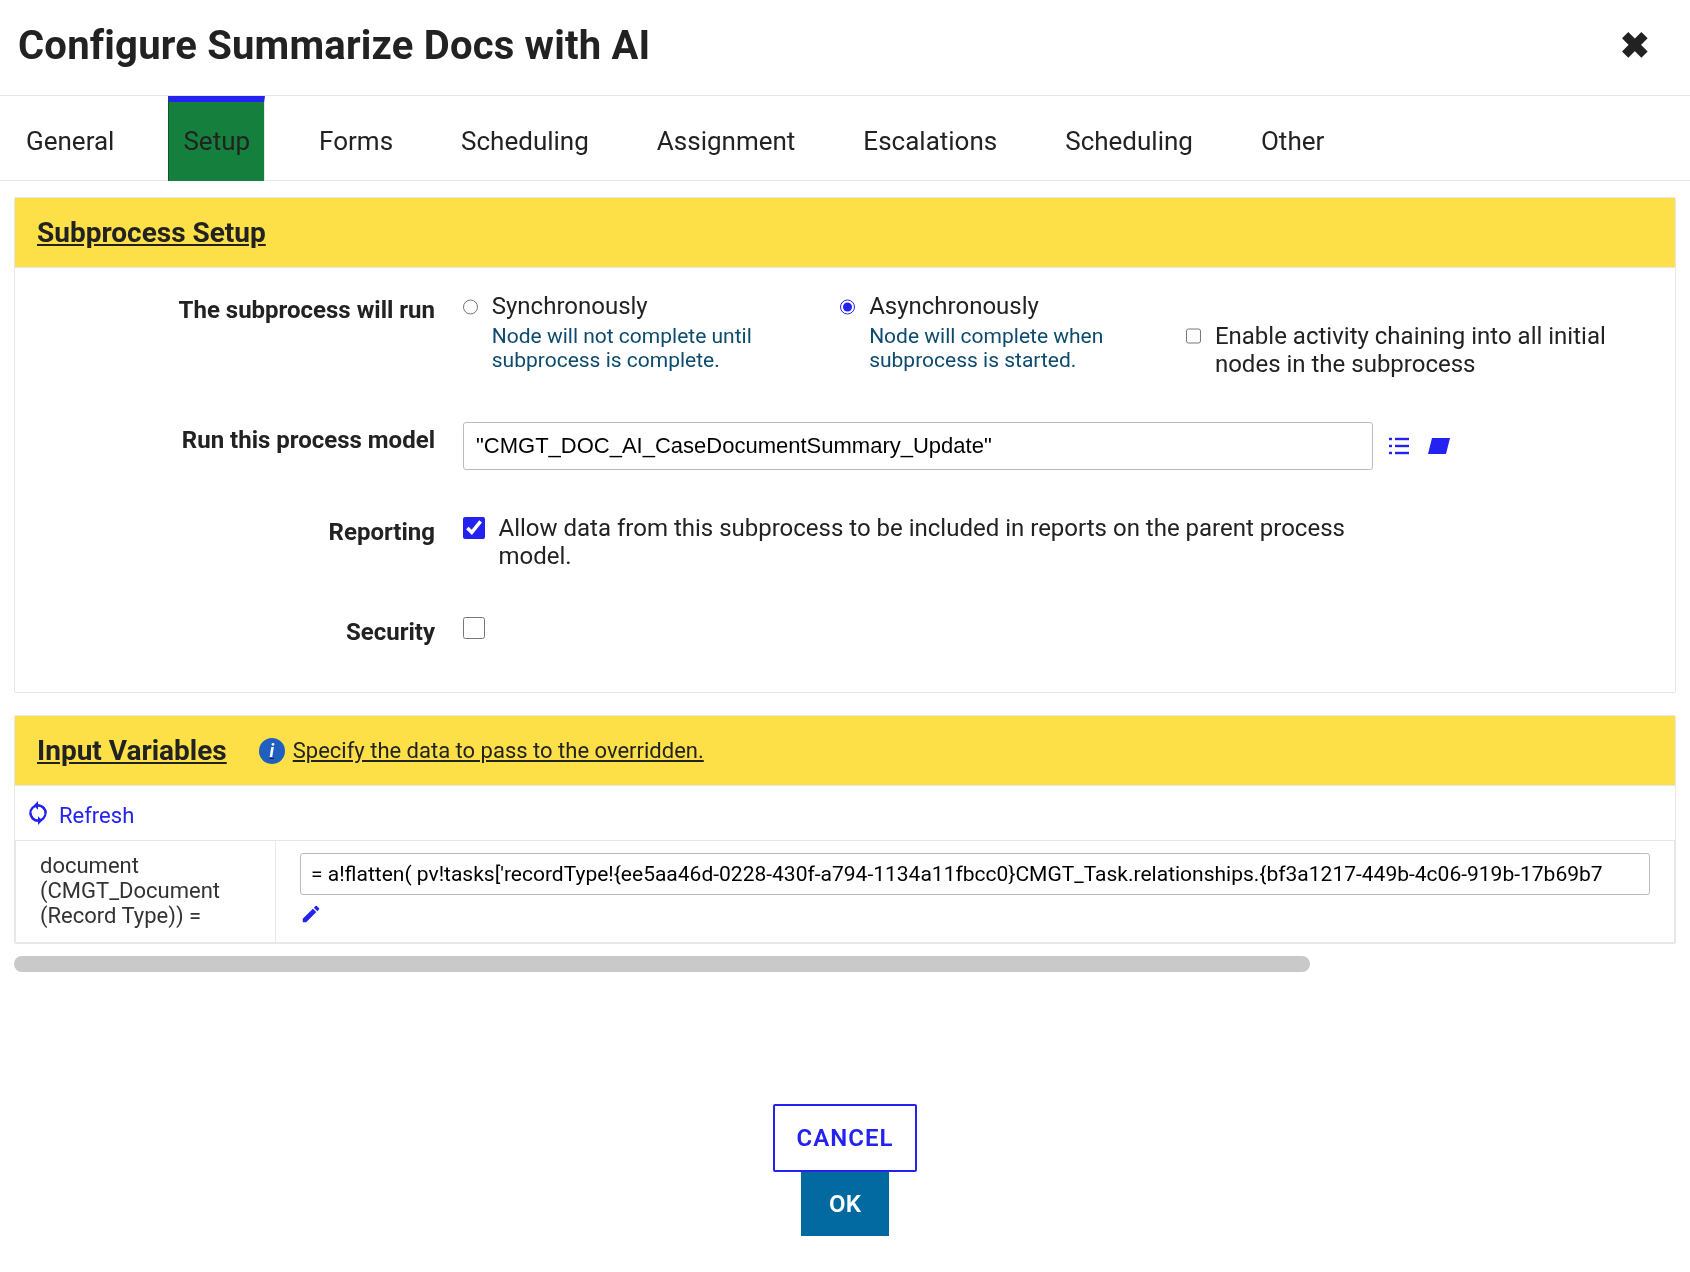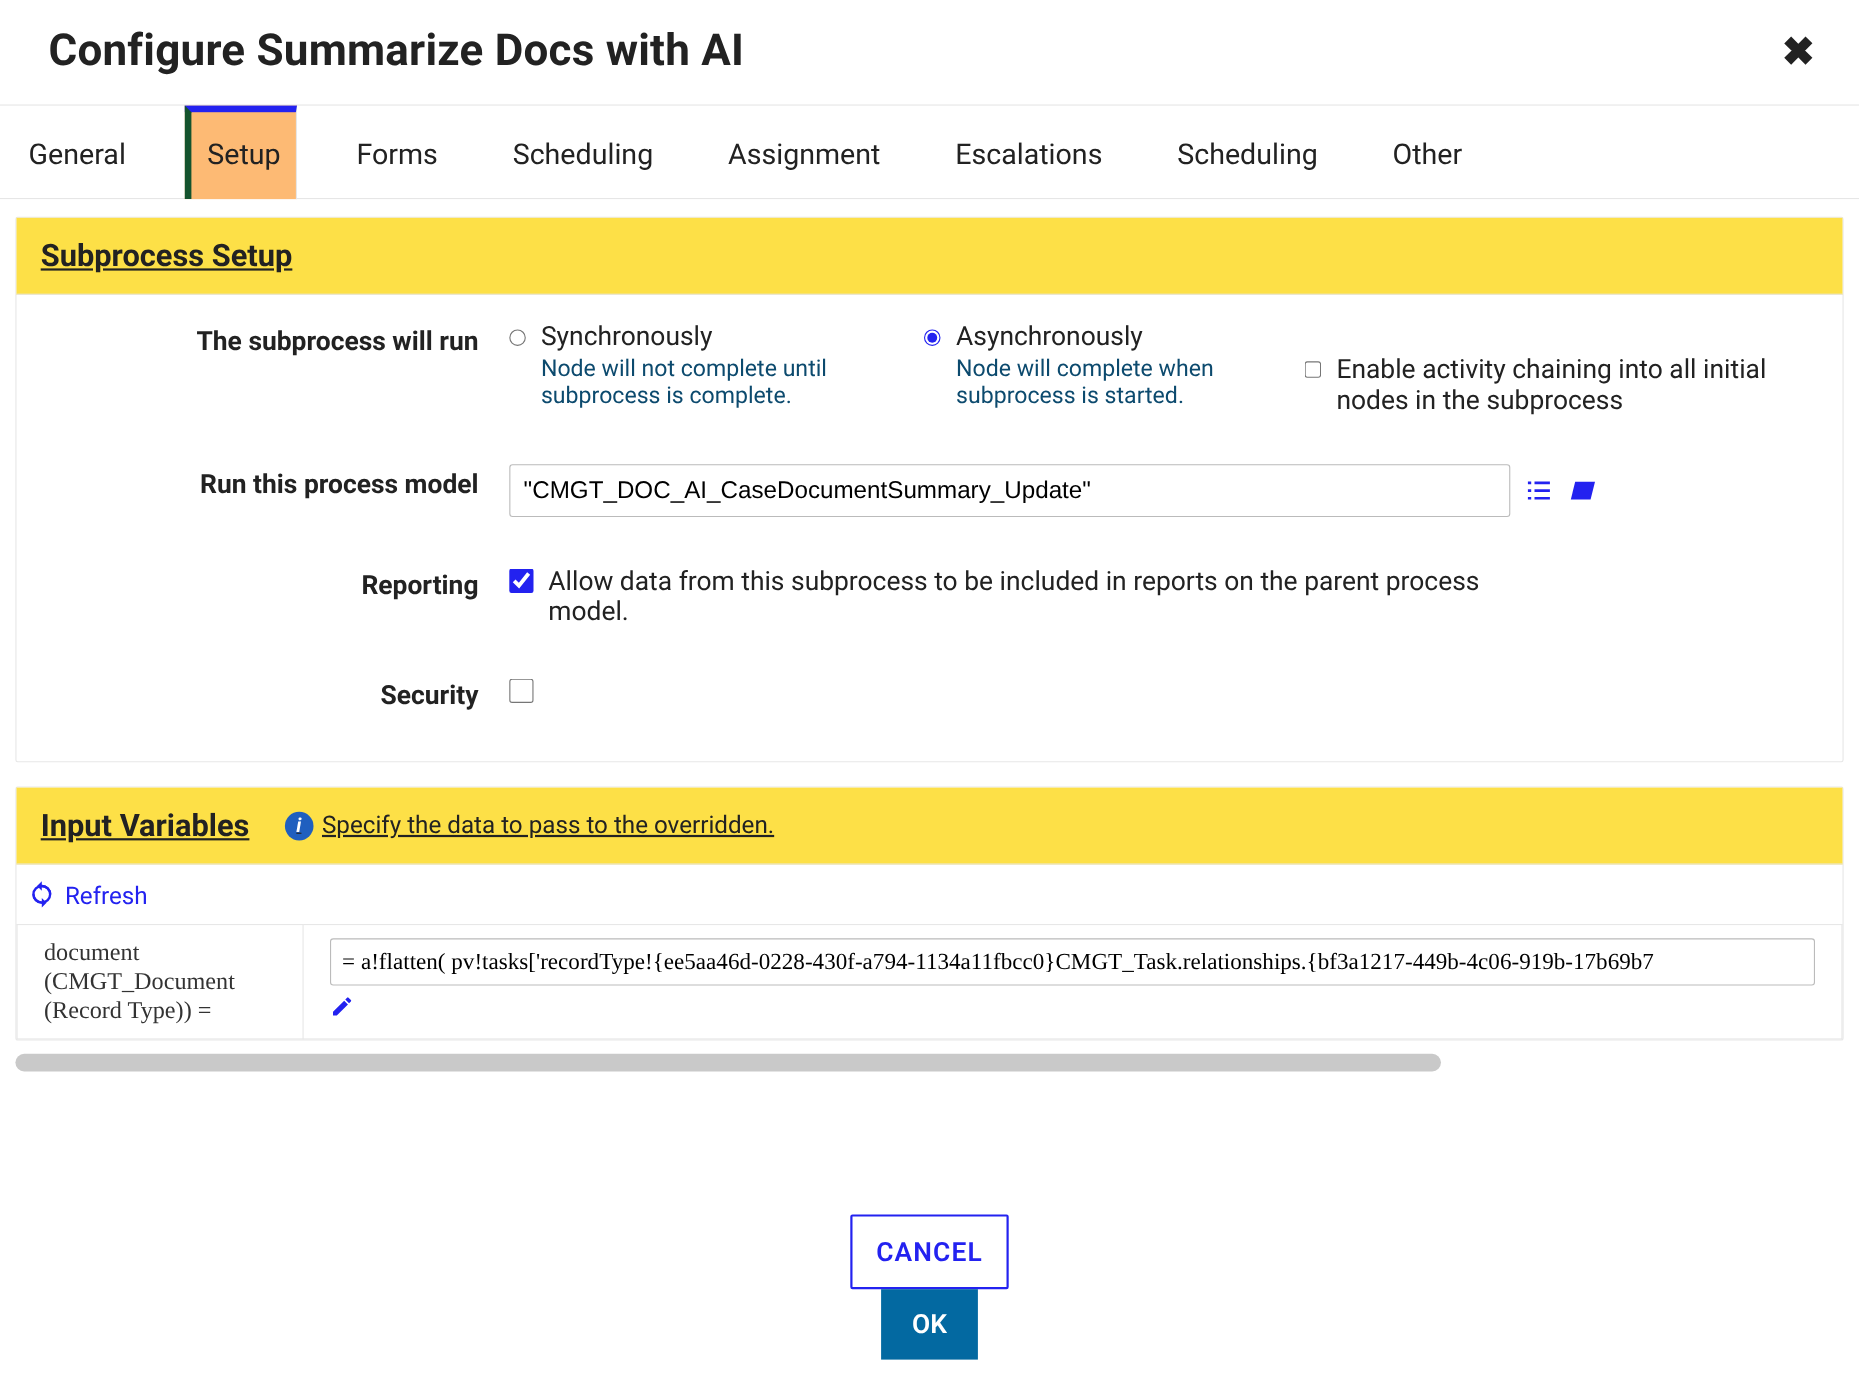--- a/index.html
+++ b/index.html
@@ -1,27 +1,27 @@
 <!DOCTYPE html>
 <html><head>
 <meta charset="utf-8">
 <style>
   * { box-sizing: border-box; margin: 0; padding: 0; }
   html, body { font-family: -apple-system, BlinkMacSystemFont, "Segoe UI", Roboto, Helvetica, Arial, sans-serif; background: #fff; color: #222; }
   .wrap { width: 1690px; min-height: 1272px; position: relative; display: flex; flex-direction: column; }
 
   
-  .titlebar { display:flex; align-items:flex-end; justify-content:space-between; padding: 22px 32px 26px 44px; border-bottom:1px solid #e6e6e6; }
+  .titlebar { display:flex; align-items:center; justify-content:space-between; padding: 22px 32px 26px 18px; border-bottom:1px solid #e6e6e6; }
   .title { font-size: 40px; font-weight: 700; letter-spacing: 0.2px; }
   .close-x { font-size: 36px; font-weight: 900; cursor: pointer; padding: 4px 8px; line-height: 1; }
 
   
   .tabs { display:flex; gap: 40px; padding: 0 12px; border-bottom: 1px solid #e6e6e6; }
   .tab { padding: 30px 14px 24px 14px; font-size: 26px; color: #222; cursor: pointer; position: relative; }
-  .tab.active { border-top: 6px solid #2322f0; border-left:6px solid #14532d; border-right:1px solid #e6e6e6; background:#fdba74; margin-bottom:-1px; padding-top:24px; }
+  .tab.active { border-top: 6px solid #2322f0; border-left:1px solid #14532d; border-right:1px solid #e6e6e6; background:#15803d; margin-bottom:-1px; padding-top:24px; }
 
   
   .panel { margin: 16px 14px 0 14px; border:1px solid #e7e7e7; border-radius:2px; background:#fff; }
   .panel-head { background:#fde047; padding: 18px 22px; font-size: 28px; font-weight:700; border-bottom:1px solid #e7e7e7; display:flex; align-items:center; gap:12px;text-decoration:underline; }
   .panel-body { padding: 24px 18px 28px 18px; }
 
   .row { display:flex; align-items:flex-start; margin-bottom: 18px; }
   .row-label { width: 430px; min-width:430px; text-align:right; padding-right: 28px; font-size: 24px; font-weight:700; padding-top:4px; }
   .row-content { flex:1; font-size: 24px; }
 
@@ -39,21 +39,21 @@
 
   
   .info-circle { width:26px; height:26px; border-radius:50%; background:#1f5fbf; color:#fff; font-weight:700; display:inline-flex; align-items:center; justify-content:center; font-size:18px; font-style:italic; margin-right:8px; }
   .section-help { font-size: 22px; font-weight:400; }
 
   
   .refresh-row { padding: 14px 10px 10px 10px; display:flex; align-items:center; gap:8px; }
   .refresh-link { color:#2322f0; font-size:22px; cursor:pointer; }
   .refresh-ic { color:#2322f0; }
   .iv-table { width:100%; border-collapse:collapse; }
-  .iv-table td { border:1px solid #e7e7e7; padding:12px 24px; font-size:22px; vertical-align:top;font-family:Liberation Serif, serif; }
+  .iv-table td { border:1px solid #e7e7e7; padding:12px 24px; font-size:22px; vertical-align:top; }
   .iv-key { width: 260px; color:#333; }
   .iv-val { }
   .expr-input { width:100%; padding: 8px 10px; font-size: 21px; border:1px solid #bbb; border-radius:3px; font-family: inherit; }
   .edit-ic { color:#2322f0; margin-top:8px; display:inline-block; cursor:pointer; }
 
   
   .h-scroll { height:16px; background:#fff; margin: 12px 14px 0 14px; border-radius:8px; position:relative; }
   .h-scroll .thumb { position:absolute; left:0; top:0; height:16px; width:78%; background:#c9c9c9; border-radius:8px; }
 
   

